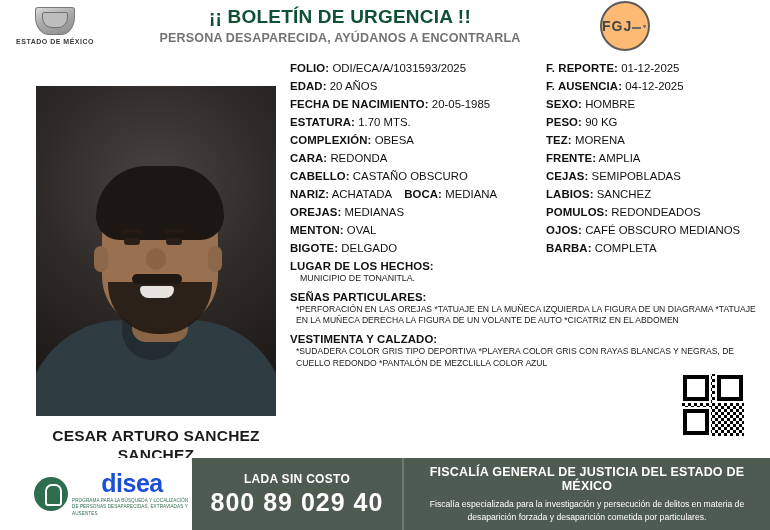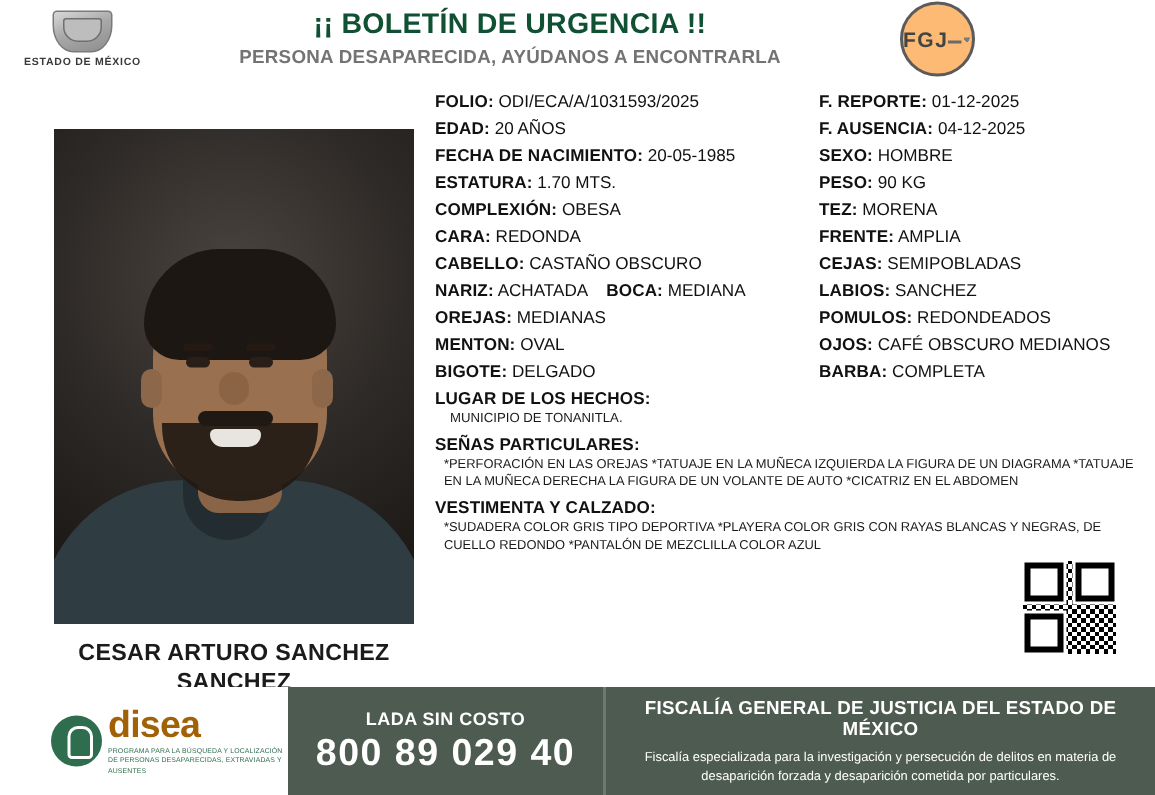--- a/index.html
+++ b/index.html
@@ -341,23 +341,24 @@
     content: "";
     position: absolute;
     left: 11px; top: 7px;
     width: 13px; height: 18px;
     border: 2.5px solid #ffffff;
     border-radius: 7px 7px 3px 3px;
   }
   .disea-text {
     font-size: 25px;
     font-weight: bold;
-    color: #a16207;
+    color: #1d4ed8;
     letter-spacing: -.5px;
     line-height: 1;
+    text-align: center;
   }
   .disea-sub {
     font-size: 4.6px;
     color: #2e6e4e;
     letter-spacing: .1px;
     line-height: 1.35;
     margin-top: 2px;
     max-width: 120px;
   }
   .foot-mid {

